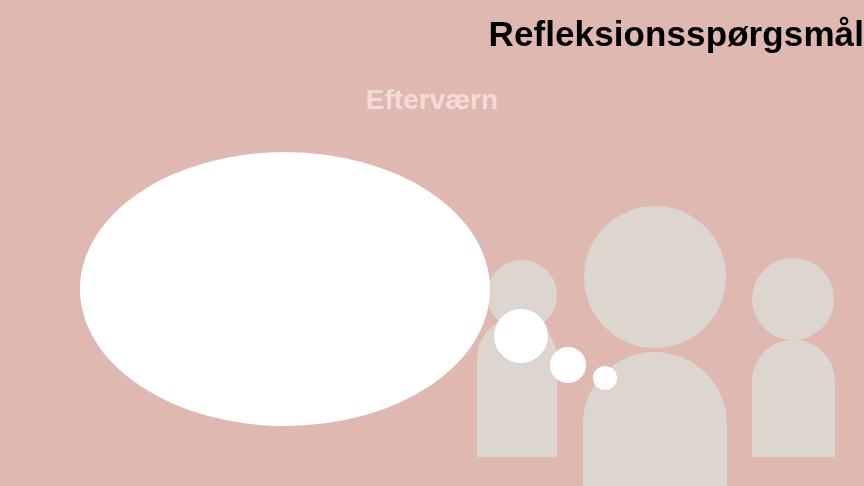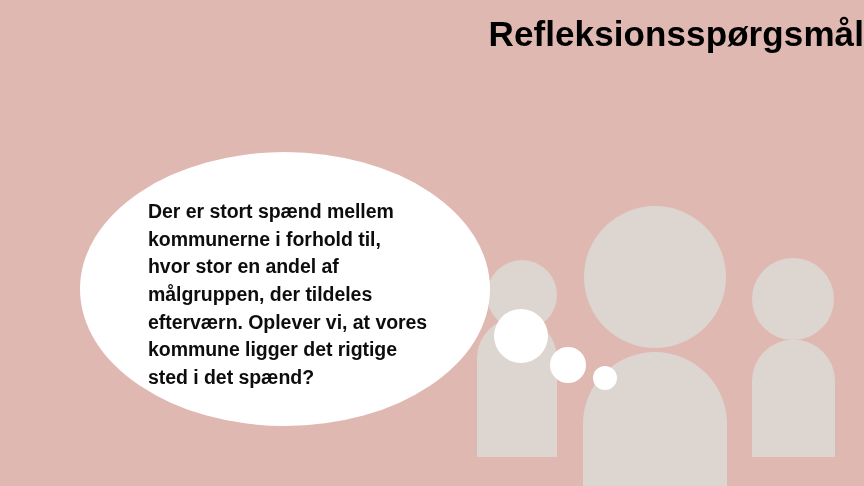--- a/index.html
+++ b/index.html
@@ -93,18 +93,18 @@
       <path d="M752 457 L752 381 A41.5 41.5 0 0 1 835 381 L835 457 Z" fill="#dcd5d0"></path>
     </g>
 
     <circle cx="521" cy="336" r="27" fill="#ffffff"></circle>
     <circle cx="568" cy="365" r="18" fill="#ffffff"></circle>
     <circle cx="605" cy="378" r="12" fill="#ffffff"></circle>
   </svg>
 
   <div id="bubble"></div>
 
-  <div id="bubble-text">Der er stort spænd mellem kommunerne i forhold til, hvor stor en andel af målgruppen, der tildeles efterværn. Oplever vi, at vores kommune ligger det rigtige sted i det spænd?</div>
 
   <div id="title">Refleksionsspørgsmål</div>
 
+  <div id="subtitle">Efterværn</div>
 
 </div>
 
 </body></html>

